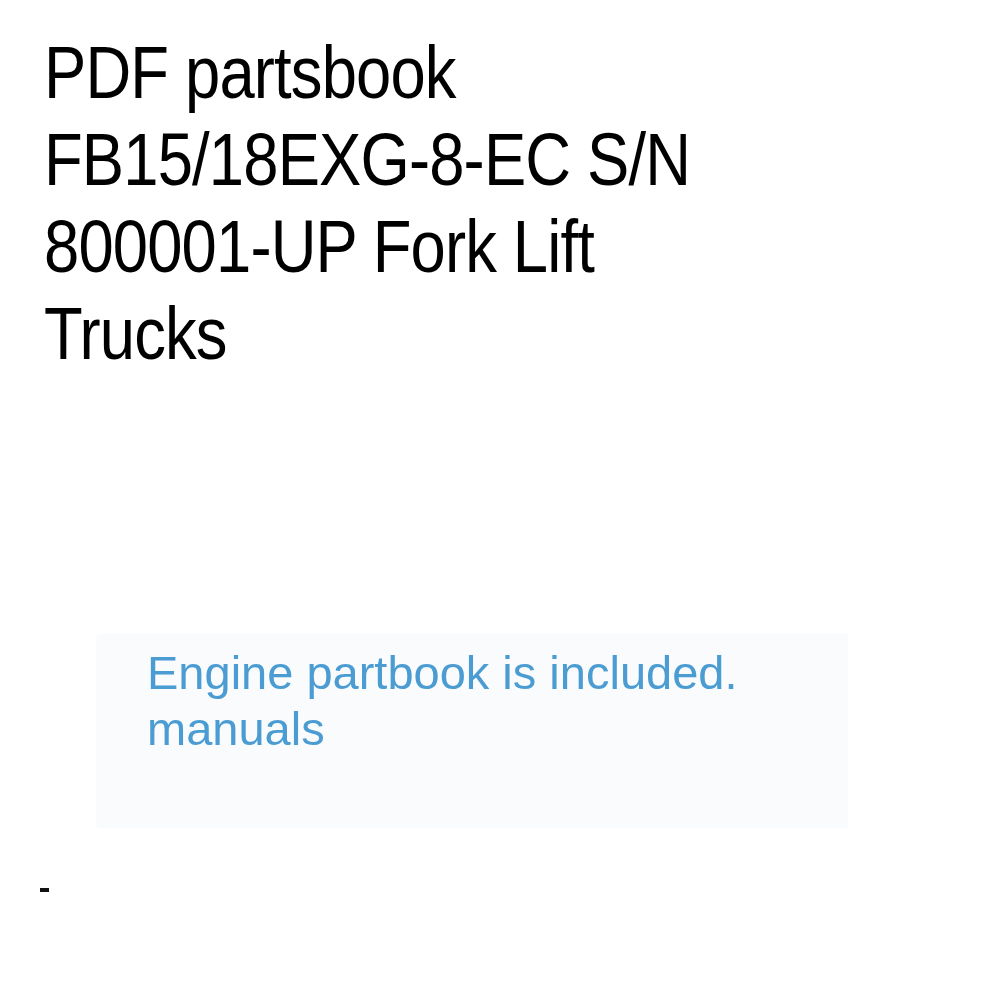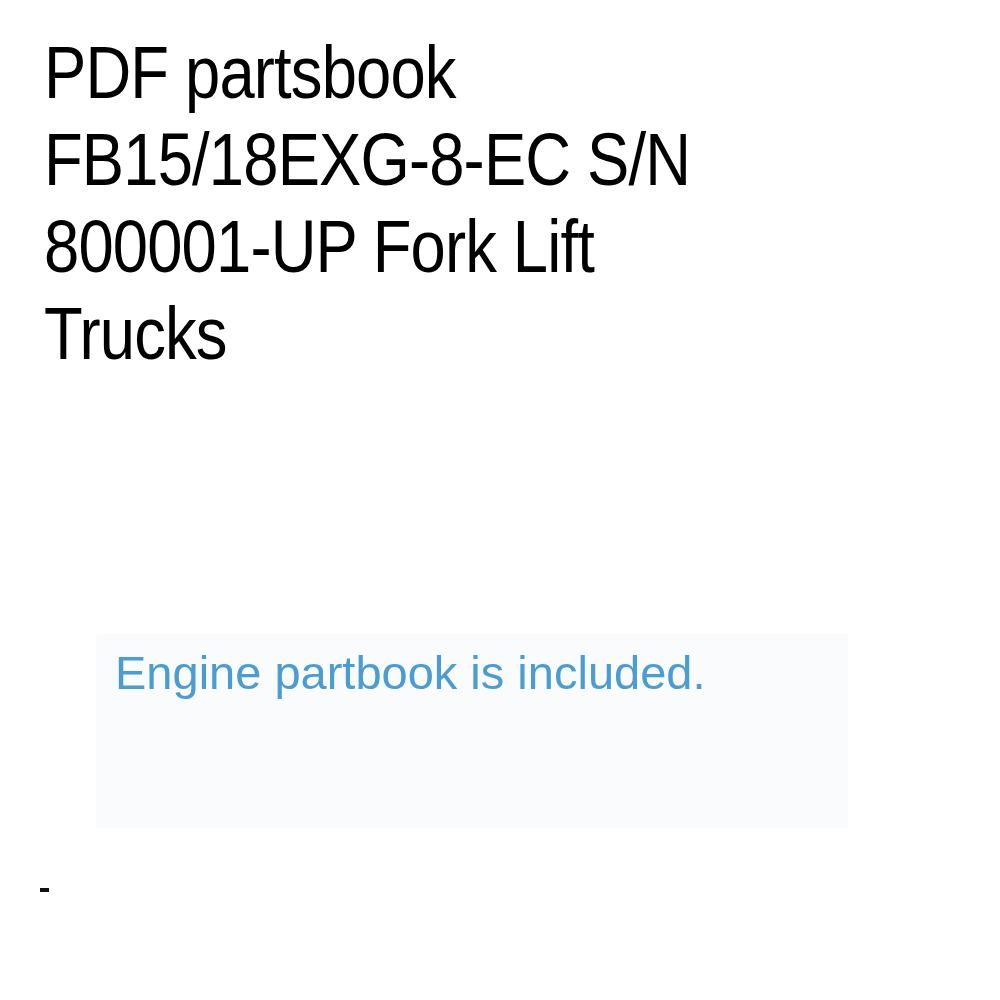--- a/index.html
+++ b/index.html
@@ -46,21 +46,21 @@
   .note {
     position: absolute;
     left: 115px;
     top: 645px;
     font-size: 47px;
     line-height: 56px;
     font-weight: 400;
     color: #4a9cd2;
     white-space: nowrap;
   }
-  .note .nline { display: block; }
+  .note .nline { display: block; margin-left: 32px; }
 
   
   .footer-dash {
     position: absolute;
     left: 40px;
     top: 888px;
     width: 9px;
     height: 4px;
     background: #111111;
   }
@@ -102,20 +102,21 @@
     <span class="tline">PDF partsbook</span>
     <span class="tline">FB15/18EXG-8-EC S/N</span>
     <span class="tline">800001-UP Fork Lift</span>
     <span class="tline">Trucks</span>
   </h1>
 
   <div class="note-backdrop"></div>
 
   <div class="note" style="color: rgb(74, 156, 210);">
     <span class="nline">Engine partbook is included.</span>
+    <span class="nline">manuals</span>
   </div>
 
   <div class="footer-dash" title="-"></div>
 
   <div class="pdf-icon" style="background: radial-gradient(circle at 58% 38%, rgb(238, 35, 20) 0%, rgb(213, 20, 5) 48%, rgb(168, 13, 0) 100%);">
     <svg viewBox="0 0 100 100" preserveAspectRatio="none">
       <path d="M50 30
                C 44 22, 44 8, 51 8
                C 58 8, 56 22, 52 32
                C 48 44, 52 52, 56 58

